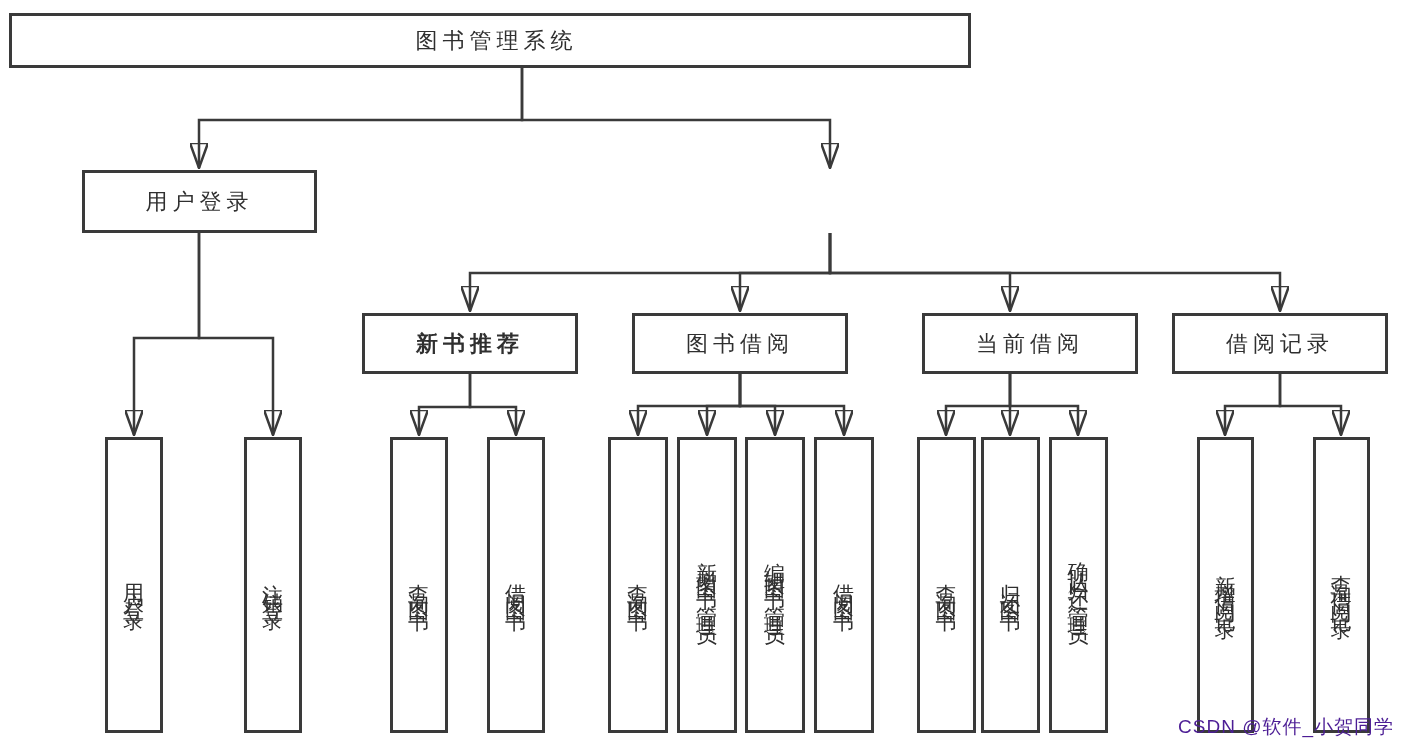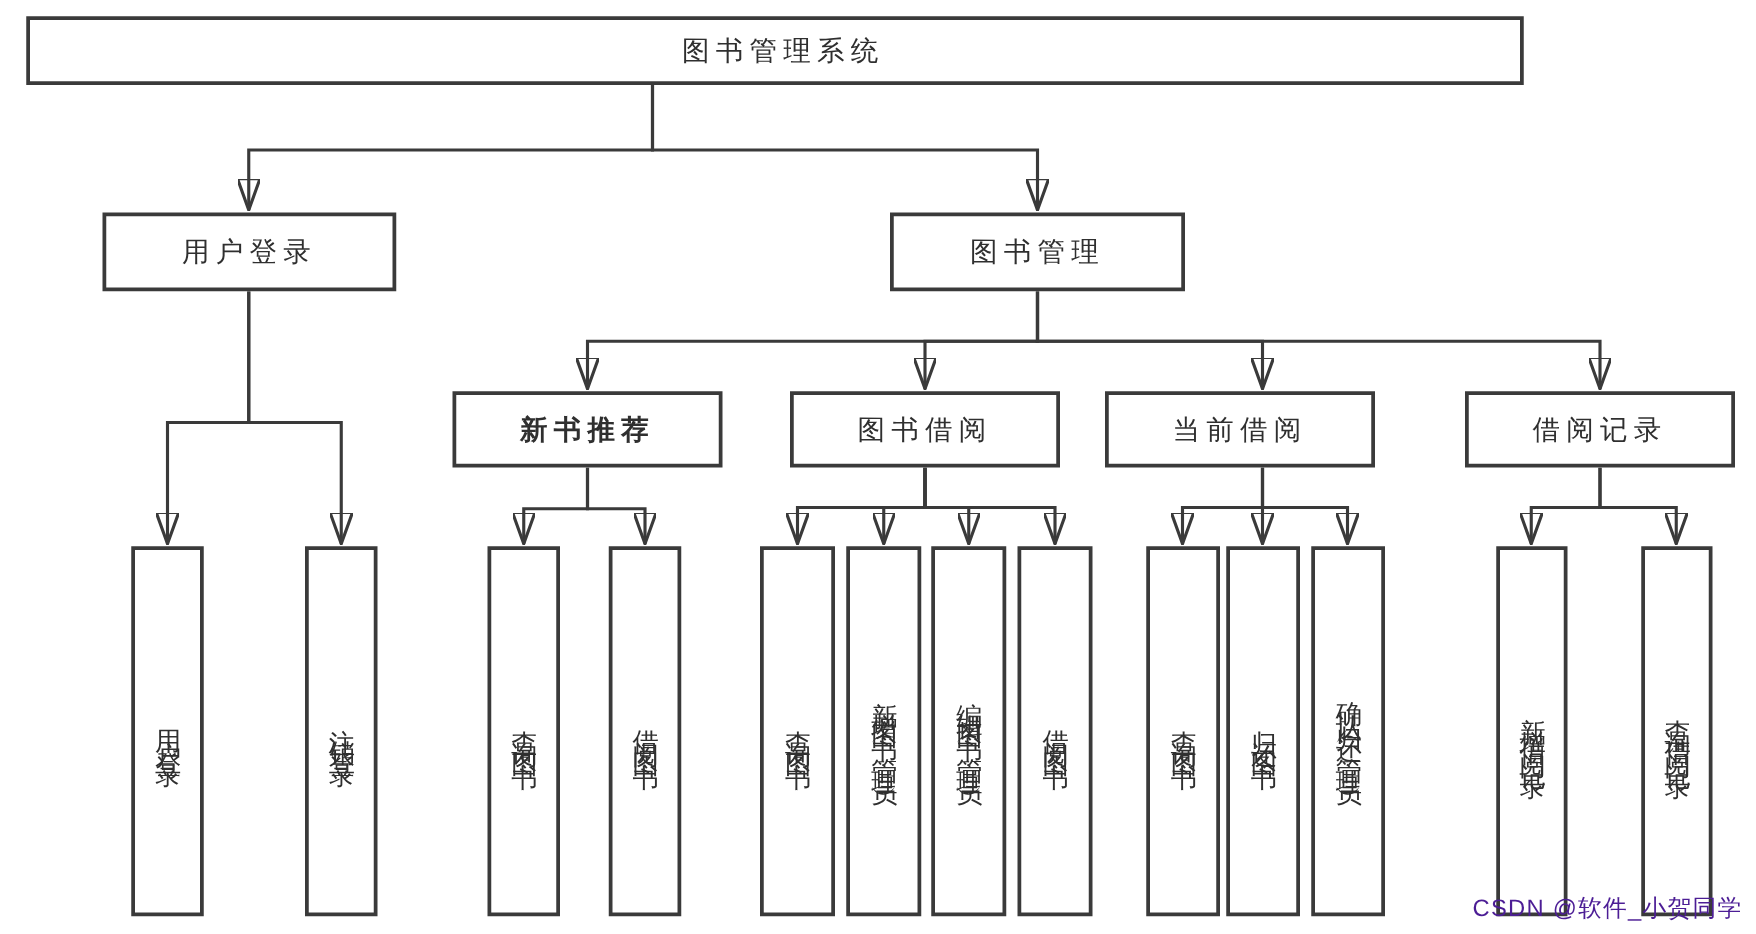--- a/index.html
+++ b/index.html
@@ -42,26 +42,26 @@
   .leaf { top: 437px; height: 296px; width: 58px; }
   .vtext {
     writing-mode: vertical-rl;
     text-orientation: mixed;
     font-size: 21px;
     letter-spacing: 9px;
     line-height: 1;
     white-space: nowrap;
   }
   
-  #n-root            { left: 21px;  top: 13px;  width: 1198px; height: 55px; padding-left: 13px; }
+  #n-root            { left: 9px;  top: 13px;  width: 962px; height: 55px; padding-left: 13px; }
   #n-user-login      { left: 82px;  top: 170px; width: 235px;  height: 63px; }
   #n-book-management { left: 712px; top: 170px; width: 236px;  height: 63px; }
   #n-new-book        { left: 362px; top: 313px; width: 216px;  height: 61px; font-weight: bold; }
   #n-book-borrow     { left: 632px; top: 313px; width: 216px;  height: 61px; }
-  #n-current-borrow  { left: 884px; top: 313px; width: 216px;  height: 61px; }
+  #n-current-borrow  { left: 922px; top: 313px; width: 216px;  height: 61px; }
   #n-borrow-records  { left: 1172px;top: 313px; width: 216px;  height: 61px; }
   
   #l-user-login      { left: 105px; }
   #l-logout          { left: 244px; }
   #l-query-1         { left: 390px; }
   #l-borrow-1        { left: 487px; }
   #l-query-2         { left: 608px; width: 60px; }
   #l-add-book        { left: 677px; width: 60px; }
   #l-edit-book       { left: 745px; width: 60px; }
   #l-borrow-2        { left: 814px; width: 60px; }
@@ -118,21 +118,20 @@
       <path d="M1010,374 L1010,406 L1078,406 L1078,435" marker-end="url(#arrow)"></path>
 
       <path d="M1280,374 L1280,406 L1225,406 L1225,435" marker-end="url(#arrow)"></path>
       <path d="M1280,374 L1280,406 L1341,406 L1341,435" marker-end="url(#arrow)"></path>
     </g>
   </svg>
 
   <div class="node" id="n-root">图书管理系统</div>
 
   <div class="node" id="n-user-login">用户登录</div>
-  <div class="node" id="n-book-management">图书管理</div>
 
   <div class="node" id="n-new-book">新书推荐</div>
   <div class="node" id="n-book-borrow">图书借阅</div>
   <div class="node" id="n-current-borrow">当前借阅</div>
   <div class="node" id="n-borrow-records">借阅记录</div>
 
   <div class="leaf" id="l-user-login">
     <span class="vtext">用户登录</span>
   </div>
   <div class="leaf" id="l-logout">

